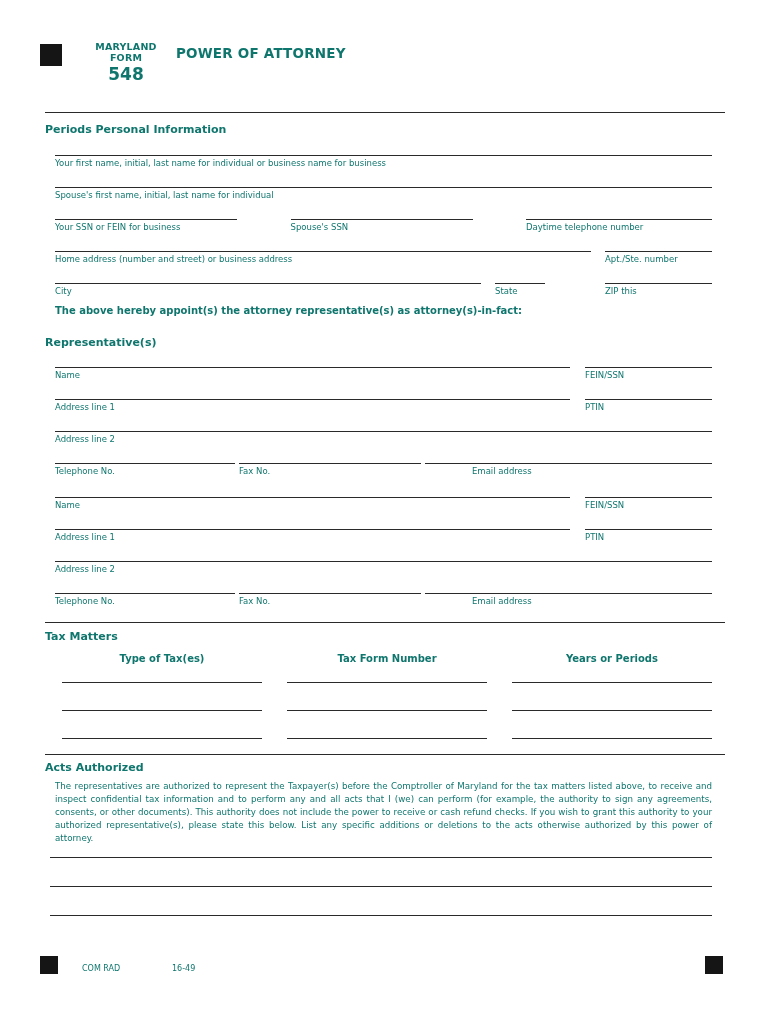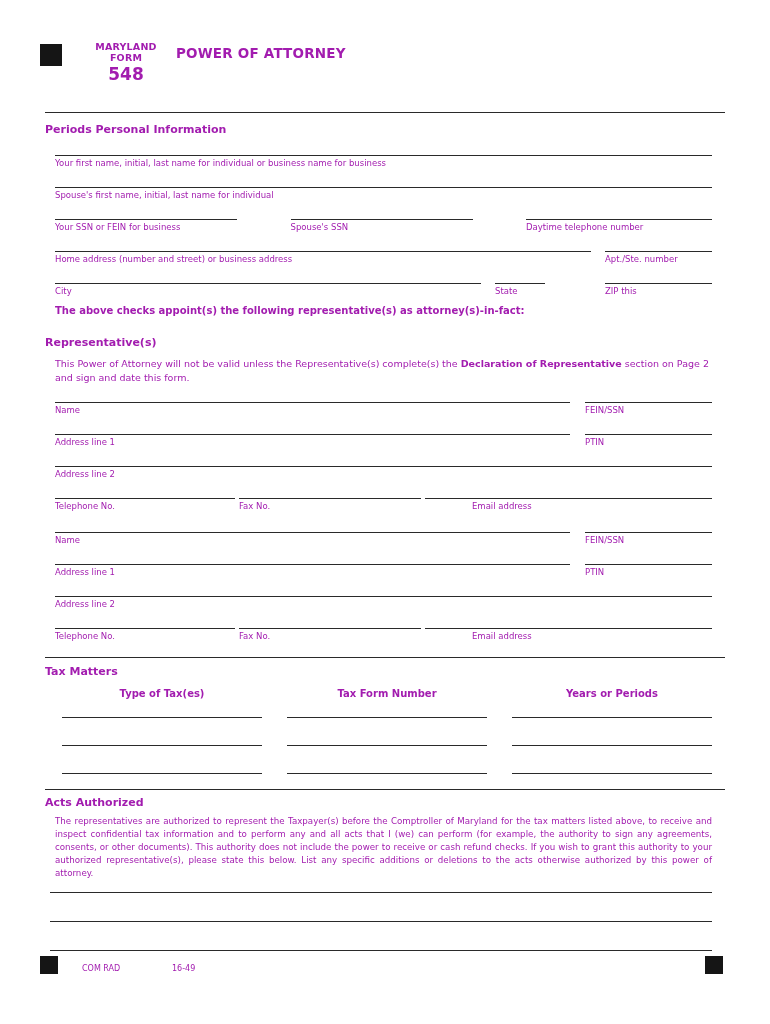--- a/index.html
+++ b/index.html
@@ -1,17 +1,17 @@
 <!DOCTYPE html>
 <html><head>
 <meta charset="utf-8">
 <style>
   html,body{margin:0;padding:0;background:#ffffff;}
   .page{position:relative;width:770px;height:1024px;background:#ffffff;overflow:hidden;
-        font-family:"DejaVu Sans","Liberation Sans",sans-serif;color:#a21caf;}
+        font-family:"DejaVu Sans","Liberation Sans",sans-serif;color:#0f766e;}
   
   .header{display:flex;align-items:flex-start;padding:42px 45px 0 40px;}
   .black-box{width:22px;height:22px;background:#151515;flex:0 0 auto;margin-top:2px;}
   .form-id{width:80px;text-align:center;margin-left:24px;flex:0 0 auto;line-height:1.15;}
   .form-id .small{font-size:9.5px;font-weight:bold;letter-spacing:.2px;}
   .form-id .num{font-size:17px;font-weight:bold;margin-top:1px;}
   .title{font-size:13.5px;font-weight:bold;margin:3px 0 0 10px;letter-spacing:.2px;}
   
   .rule{border:none;border-top:1px solid #2a2a2a;margin:0 45px;height:0;}
   .rule.top{margin-top:28px;}
@@ -105,29 +105,28 @@
           <span class="flabel">City</span>
         </div>
         <div class="field w50 ml14">
           <span class="flabel">State</span>
         </div>
         <div class="field w107 ml60">
           <span class="flabel">ZIP this</span>
         </div>
       </div>
 
-      <div class="appoint">The above checks appoint(s) the following representative(s) as attorney(s)-in-fact:</div>
+      <div class="appoint">The above hereby appoint(s) the attorney representative(s) as attorney(s)-in-fact:</div>
     </div>
   </div>
 
   <div class="section">
     <h2 style="margin-top:20px;">Representative(s)</h2>
 
     <div class="inset">
-      <p class="rep-intro" style="margin:8px 0 0 0;"><span>This Power of Attorney will not be valid unless the Representative(s) complete(s) the </span><b>Declaration of Representative</b><span> section on Page 2 and sign and date this form.</span></p>
 
       <div>
         <div class="frow mt18">
           <div class="field grow">
             <span class="flabel">Name</span>
           </div>
           <div class="field w127">
             <span class="flabel">FEIN/SSN</span>
           </div>
         </div>

